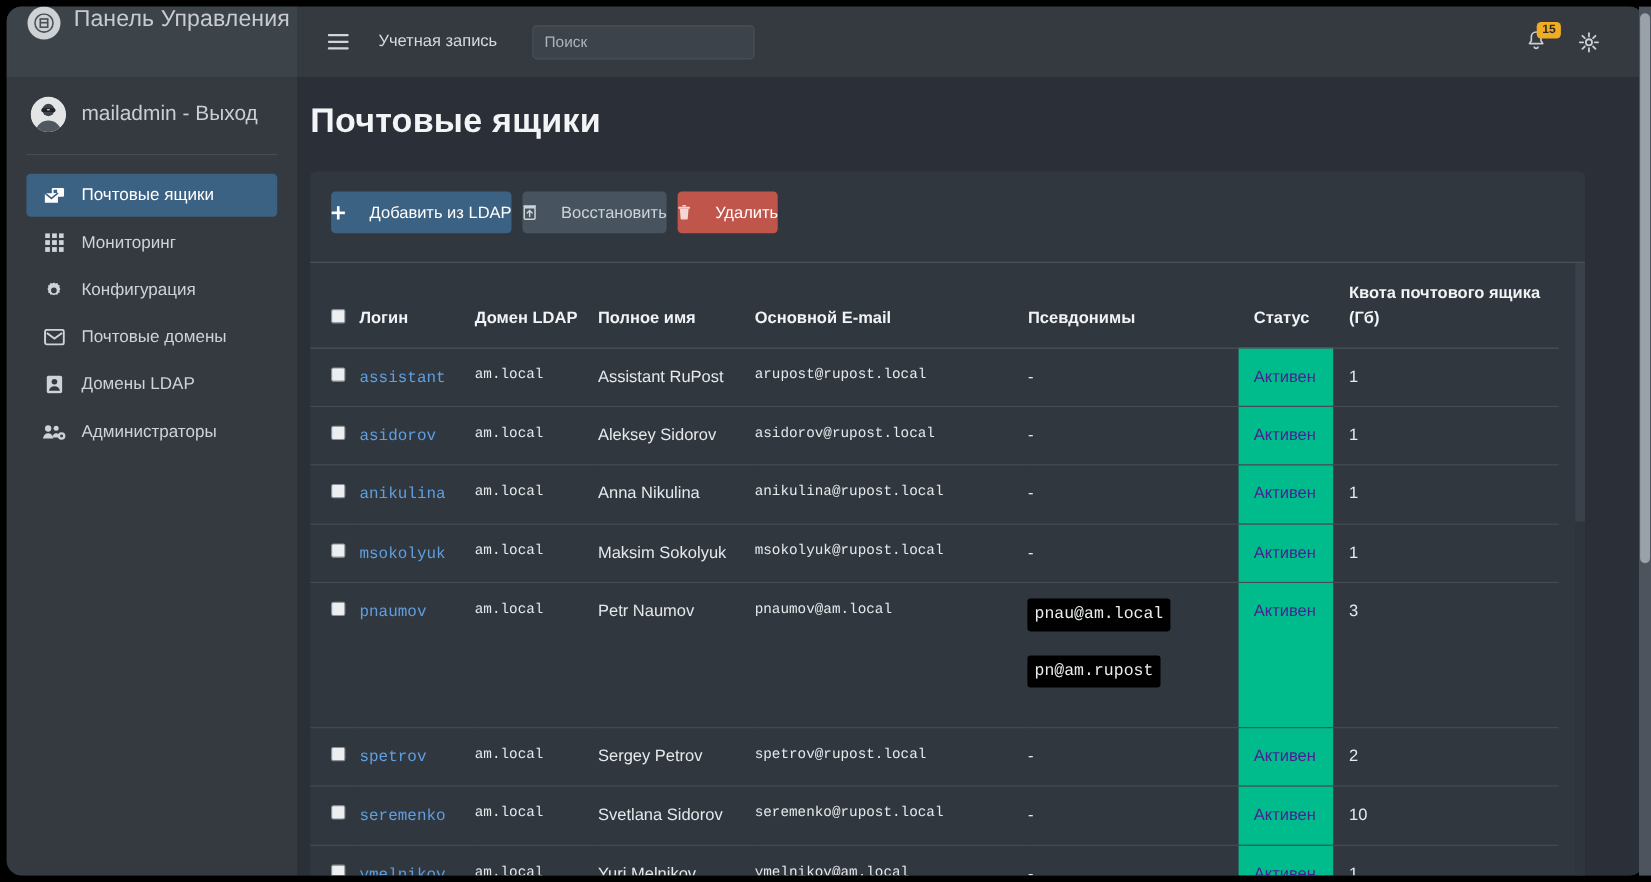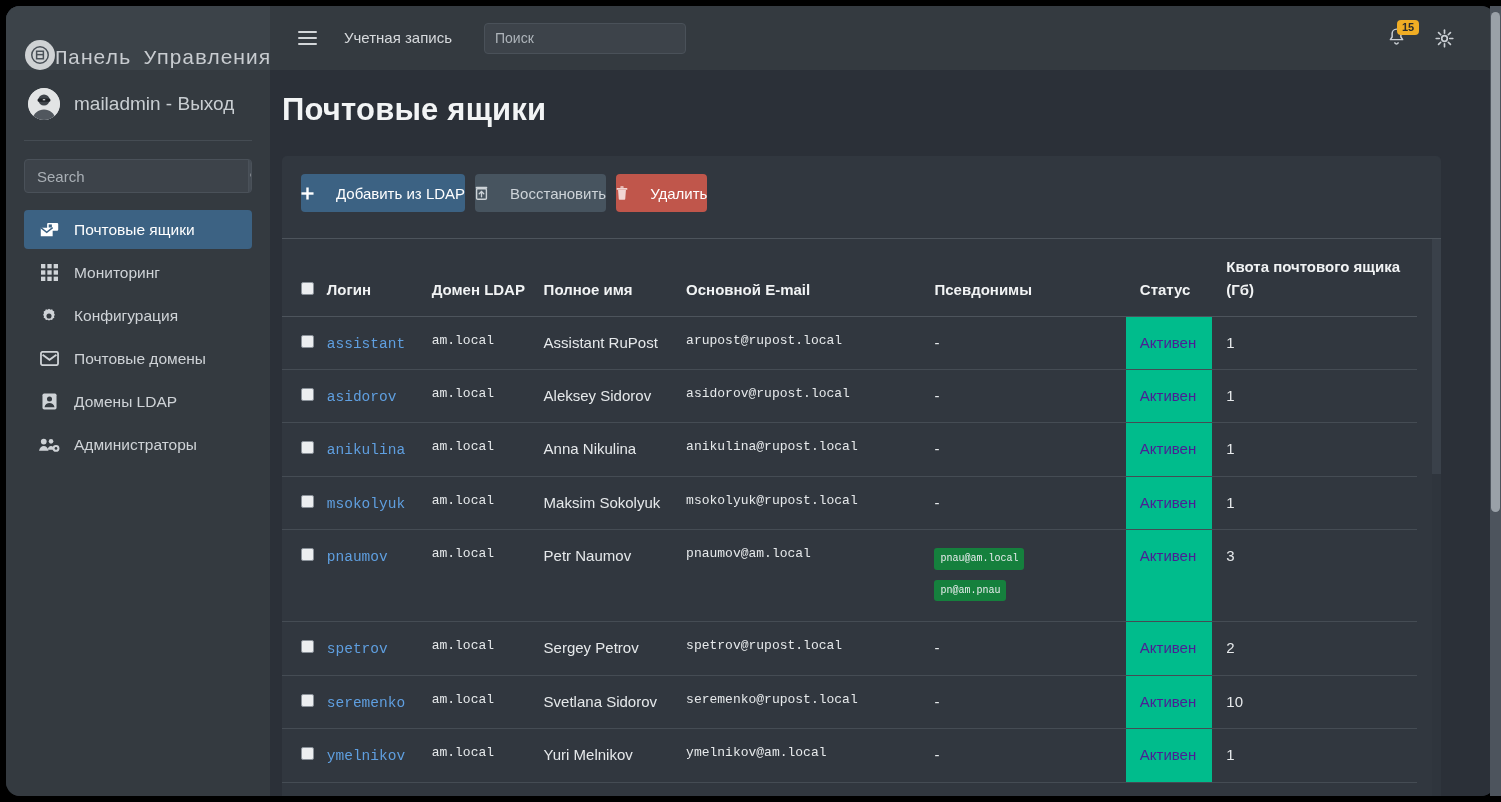--- a/index.html
+++ b/index.html
@@ -35,24 +35,24 @@
     left: 0; top: 0;
     width: 1489px; height: 64px;
     background: #343a40;
     display: flex;
     align-items: center;
   }
   .brand {
     width: 264px; height: 64px;
     background: #3c4349;
     display: flex;
-    align-items: flex-end;
+    align-items: flex-start;
+    gap: 12px;
     padding-left: 19px;
     flex: 0 0 auto;
-    font-family: Liberation Mono, monospace;
   }
   .logo-circle {
     width: 30px; height: 30px;
     border-radius: 50%;
     background: #cfd2d4;
     display: flex; align-items: center; justify-content: center;
     flex: 0 0 auto;
   }
   .brand-title {
     color: #c8ccd0;
@@ -290,27 +290,27 @@
   .c-quota { width: 201px; padding-left: 14px !important; }
 
   th.c-stat, td.c-stat { padding-left: 14px; }
 
   .mono { font-family: "Liberation Mono", monospace; font-size: 13px; }
   .login-link { color: #5f9fe0; font-family: "Liberation Mono", monospace; font-size: 14.5px; cursor: pointer; }
   td.status-cell { padding: 0 !important; background: #00bc8c; color:#4c1d95; }
   td.status-cell .st { padding: 14px 0 14px 14px; font-size: 15px; }
   .alias-badge {
     display: inline-block;
-    background: #15803d;
+    background: #000000;
     color: #e9ecee;
     font-family: "Liberation Mono", monospace;
-    font-size: 10px;
+    font-size: 15px;
     border-radius: 3px;
     padding: 3px 6px;
-    margin-bottom: 6px;
+    margin-bottom: 22px;
   }
   .cb {
     width: 13px; height: 13px;
     background: #eceef0;
     border: 1px solid #8a9199;
     border-radius: 2px;
     display: inline-block;
     cursor: pointer;
   }
 
@@ -413,29 +413,20 @@
             <circle cx="16" cy="16" r="16" fill="#e2e4e5"></circle>
             <circle cx="16" cy="12" r="5.6" fill="#3f444a"></circle>
             <path d="M4 32c1.5-7 6.4-10.5 12-10.5S26.5 25 28 32z" fill="#51575e"></path>
             <rect x="9.6" y="10.4" width="12.8" height="3.4" rx="1.4" fill="#1f2227"></rect>
             <rect x="14.8" y="11.2" width="2.4" height="1.1" fill="#e2e4e5"></rect>
           </svg>
         </span>
         <span class="username">mailadmin - Выход</span>
       </div>
 
-      <div class="side-search">
-        <input type="text" placeholder="Search" style="">
-        <div class="side-search-btn">
-          <svg width="17" height="17" viewBox="0 0 24 24">
-            <circle cx="10" cy="10" r="6.5" fill="none" stroke="#eef0f1" stroke-width="2.4"></circle>
-            <line x1="15" y1="15" x2="21" y2="21" stroke="#eef0f1" stroke-width="2.6" stroke-linecap="round"></line>
-          </svg>
-        </div>
-      </div>
 
       <div class="menu">
 
         <div class="menu-item active">
           <span class="mi-icon">
             <svg width="19" height="16" viewBox="0 0 24 20">
               <rect x="9" y="1" width="14" height="10" rx="1.4" fill="#ffffff"></rect>
               <rect x="11" y="3" width="4" height="4" fill="#3c6283"></rect>
               <path d="M1 7h15v11H1z" fill="#ffffff"></path>
               <path d="M1 7l7.5 6L16 7" fill="none" stroke="#3c6283" stroke-width="1.8"></path>
@@ -617,21 +608,21 @@
                     <div class="st">Активен</div>
                   </td>
                   <td class="c-quota">1</td>
                 </tr>
                 <tr>
                   <td class="c-check"><span class="cb"></span></td>
                   <td class="c-login"><span class="login-link">pnaumov</span></td>
                   <td class="c-dom mono">am.local</td>
                   <td class="c-name">Petr Naumov</td>
                   <td class="c-mail mono">pnaumov@am.local</td>
-                  <td class="c-alias"><span class="alias-badge">pnau@am.local</span><br><span class="alias-badge">pn@am.pnau</span></td>
+                  <td class="c-alias"><span class="alias-badge">pnau@am.local</span><br><span class="alias-badge">pn@am.rupost</span></td>
                   <td class="c-stat status-cell">
                     <div class="st">Активен</div>
                   </td>
                   <td class="c-quota">3</td>
                 </tr>
                 <tr>
                   <td class="c-check"><span class="cb"></span></td>
                   <td class="c-login"><span class="login-link">spetrov</span></td>
                   <td class="c-dom mono">am.local</td>
                   <td class="c-name">Sergey Petrov</td>

